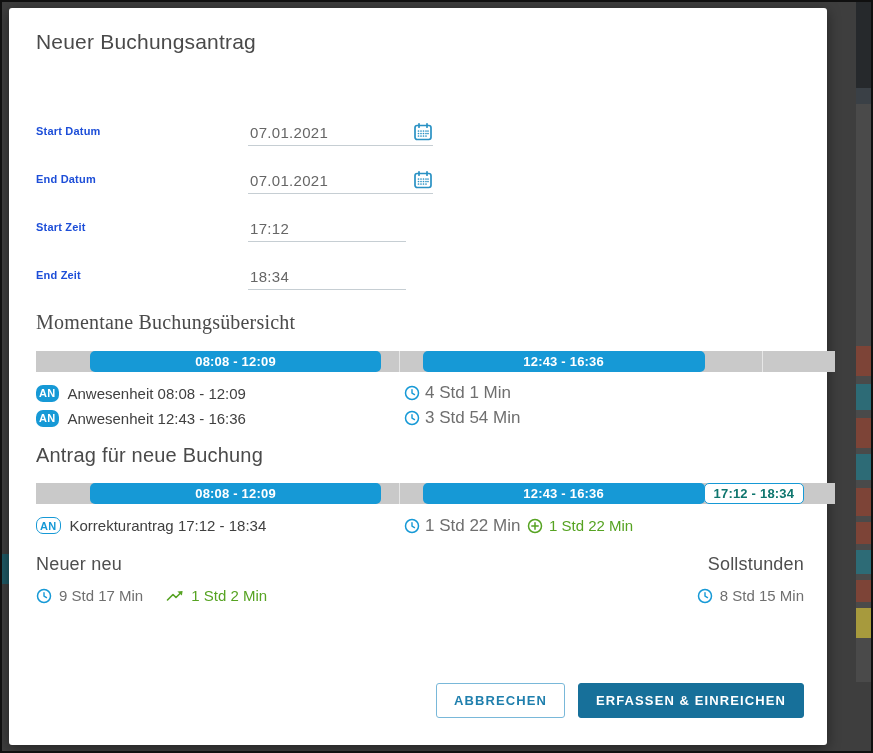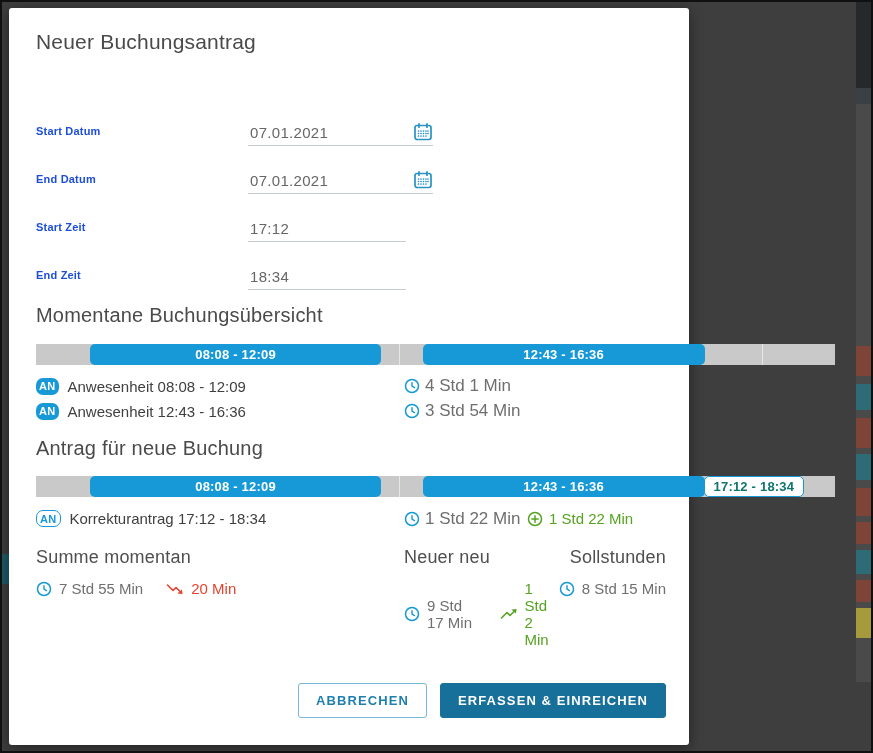--- a/index.html
+++ b/index.html
@@ -4,39 +4,39 @@
 <style>
   html,body{margin:0;padding:0;background:#222;}
   .screen{
     position:relative;width:873px;height:753px;box-sizing:border-box;
     background:#3e3e3e;border:2px solid #101010;overflow:hidden;
     font-family:"Liberation Sans",sans-serif;
   }
   .frag{position:absolute;}
   
   .dialog{
-    position:absolute;left:7px;top:6px;width:680px;height:737px;box-sizing:border-box;
+    position:absolute;left:7px;top:6px;width:818px;height:737px;box-sizing:border-box;
     background:#fff;border-radius:3px;box-shadow:0 3px 14px rgba(0,0,0,.45);
     padding:0 23px 0 27px;
   }
   .dialog-title{margin:22px 0 0;font-size:21px;font-weight:400;color:#4a4a4a;letter-spacing:.2px;}
   
   .form{margin-top:44px;}
   .field-row{display:grid;grid-template-columns:212px 1fr;height:48px;align-items:end;}
   .field-label{font-size:11px;font-weight:700;color:#1d4ed8;padding-bottom:9px;letter-spacing:.2px;}
   .field-control{position:relative;border-bottom:1px solid #c6ced3;padding:0 0 4px 2px;
     display:flex;align-items:flex-end;justify-content:space-between;}
   .field-control.wide{width:183px;}
   .field-control.narrow{width:156px;}
   .field-value{border:none;outline:none;background:transparent;font-family:inherit;
     font-size:15px;color:#666;letter-spacing:.3px;width:120px;padding:0;}
   .cal-icon{display:inline-flex;cursor:pointer;margin-bottom:-1px;}
   
   .section-heading{font-size:20px;font-weight:400;color:#4a4a4a;letter-spacing:.2px;}
-  #heading-current{margin-top:14px;}
+  #heading-current{margin-top:21px;font-family:Liberation Serif, serif;}
   #heading-request{margin-top:13px;}
   .timeline{position:relative;height:21px;background:#c9c9c9;margin-top:8px;width:799px;}
   .gridline{position:absolute;top:0;bottom:0;width:1px;background:rgba(255,255,255,.55);}
   .tbar{position:absolute;top:0;bottom:0;border-radius:5px;box-sizing:border-box;
     display:flex;align-items:center;justify-content:center;
     font-size:13px;font-weight:700;letter-spacing:.2px;white-space:nowrap;overflow:hidden;}
   .tbar.filled{background:#1699d6;color:#fff;margin-left:44px;}
   .tbar.outlined{background:#fff;border:1.5px solid #1699d6;color:#0f766e;}
   .entries{margin-top:9px;}
   .entry{display:grid;grid-template-columns:368px 123px 1fr;align-items:center;height:25px;}
@@ -261,41 +261,20 @@
           <path d="M8 4.8V11.2M4.8 8H11.2" stroke="#56a322" stroke-width="1.5" stroke-linecap="round"></path>
         </svg>
       </span>
       <span>1 Std 22 Min</span>
     </div>
   </div>
       </div>
 
     <div class="summary">
       <div class="sum-col">
-        <div class="sum-heading">Summe momentan</div>
-        <div class="sum-row">
-          <span class="icon">
-            <svg width="16" height="16" viewBox="0 0 16 16">
-              <circle cx="8" cy="8" r="6.5" fill="none" stroke="#1699d6" stroke-width="1.5"></circle>
-              <path d="M8 4.6 L8 8.2 L10.5 9.6" fill="none" stroke="#1699d6" stroke-width="1.4" stroke-linecap="round"></path>
-            </svg>
-          </span>
-          <span>7 Std 55 Min</span>
-          <span class="sum-delta red">
-            <span class="icon">
-              <svg width="19" height="14" viewBox="0 0 19 14">
-                <path d="M1.5 3 L7 8.5 L10 5.5 L13.8 9.3" fill="none" stroke="#e5432e" stroke-width="1.6" stroke-linecap="round" stroke-linejoin="round"></path>
-                <polygon points="16.6,12 11.4,11.6 15.9,7.4" fill="#e5432e"></polygon>
-              </svg>
-            </span>
-            <span>20 Min</span>
-          </span>
-        </div>
-      </div>
-      <div class="sum-col">
         <div class="sum-heading">Neuer neu</div>
         <div class="sum-row">
           <span class="icon">
             <svg width="16" height="16" viewBox="0 0 16 16">
               <circle cx="8" cy="8" r="6.5" fill="none" stroke="#1699d6" stroke-width="1.5"></circle>
               <path d="M8 4.6 L8 8.2 L10.5 9.6" fill="none" stroke="#1699d6" stroke-width="1.4" stroke-linecap="round"></path>
             </svg>
           </span>
           <span>9 Std 17 Min</span>
           <span class="sum-delta green">

